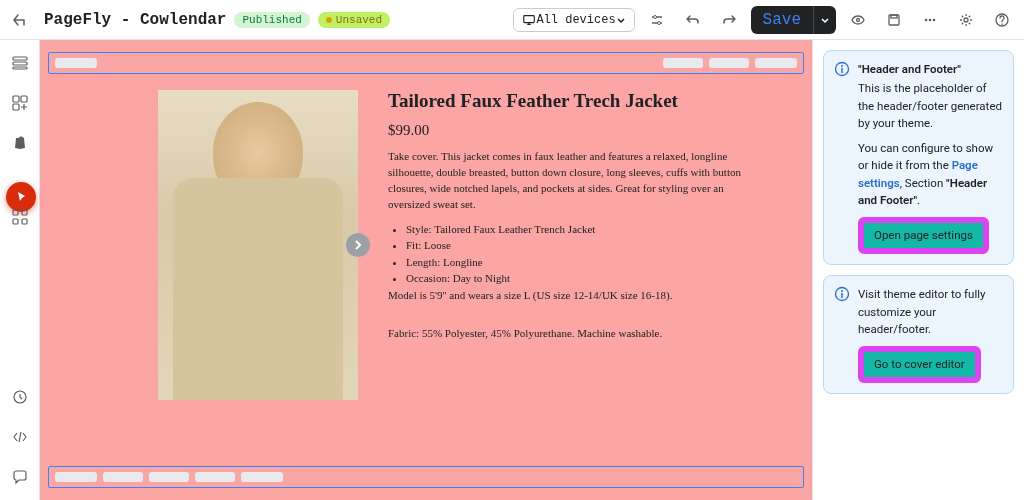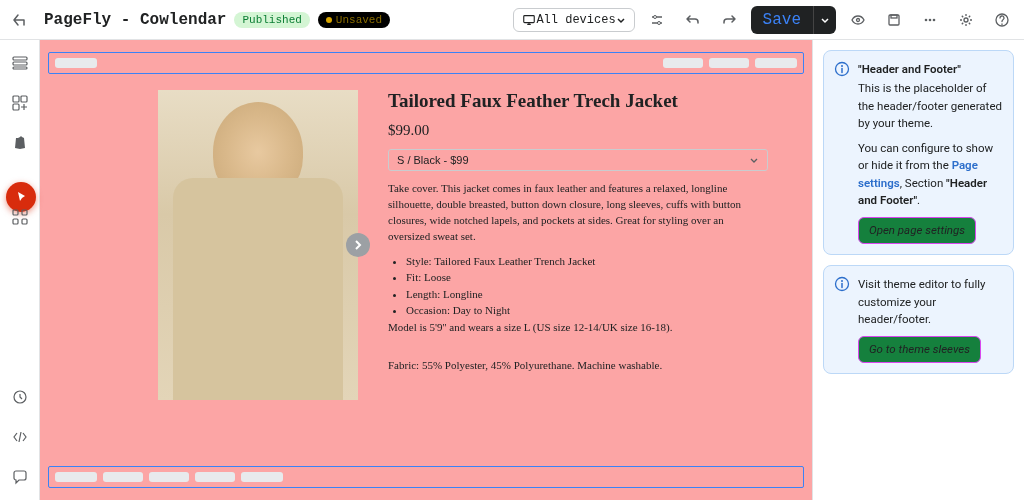--- a/index.html
+++ b/index.html
@@ -4,21 +4,21 @@
 <style>
 * { margin: 0; padding: 0; box-sizing: border-box; }
 body { font-family: -apple-system, BlinkMacSystemFont, "Segoe UI", Roboto, sans-serif; font-size: 13px; color: #202223; background: #fff; width: 1024px; height: 500px; overflow: hidden; }
 
 
 .topbar { height: 40px; border-bottom: 1px solid #e1e3e5; display: flex; align-items: center; padding: 0 8px; gap: 8px; font-family: Liberation Mono, monospace; }
 .topbar .back { width: 24px; height: 24px; display: flex; align-items: center; justify-content: center; cursor: pointer; }
 .topbar .title { font-size: 16px; font-weight: 600; margin-left: 4px; }
 .badge { font-size: 11px; padding: 2px 8px; border-radius: 10px; font-weight: 500; }
 .badge.green { background: #d4f5d4; color: #0a7d33; }
-.badge.yellow { background: #000000; color: #8a6d00; display: inline-flex; align-items: center; gap: 4px; }
+.badge.yellow { background: #bef264; color: #8a6d00; display: inline-flex; align-items: center; gap: 4px; }
 .badge.yellow::before { content: ""; width: 6px; height: 6px; border-radius: 50%; background: #d9a600; }
 .topbar .spacer { flex: 1; }
 .device-pill { border: 1px solid #c9cccf; border-radius: 6px; padding: 4px 8px; display: inline-flex; align-items: center; font-size: 12px; cursor: pointer; }
 .icon-btn { width: 28px; height: 28px; display: inline-flex; align-items: center; justify-content: center; cursor: pointer; border-radius: 4px; color: #5c5f62; }
 .save-btn { background: #202223; color: #3b82f6; padding: 5px 12px; border-radius: 6px 0 0 6px; font-size: 16px; font-weight: 500; cursor: pointer; display: inline-flex; align-items: center; }
 .save-drop { background: #202223; color: #fff; padding: 5px 6px; border-radius: 0 6px 6px 0; border-left: 1px solid #444; cursor: pointer; display: inline-flex; align-items: center; }
 .save-group { display: inline-flex; }
 
 
 .main { display: flex; height: 460px; }
@@ -53,21 +53,21 @@
 .model-note { font-size: 11px; margin-top: 2px; }
 .fabric { font-size: 11px; margin-top: 26px; }
 
 
 .rightpanel { width: 212px; border-left: 1px solid #e1e3e5; padding: 10px; display: flex; flex-direction: column; gap: 10px; background: #fff; }
 .info-card { background: #ecf4fe; border: 1px solid #bcd8f7; border-radius: 8px; padding: 10px; font-size: 11.5px; line-height: 1.5; color: #202223; }
 .info-card .card-row { display: flex; gap: 8px; }
 .info-card .info-icon { width: 16px; height: 16px; flex-shrink: 0; color: #2c6ecb; }
 .info-card b { font-weight: 600; }
 .card-link { color: #2c6ecb; font-weight: 500; }
-.card-btn { margin-top: 8px; display: inline-block; background: #15803d; border: 1px solid #d946ef; border-radius: 6px; padding: 4px 10px; font-size: 11.5px; cursor: pointer; font-style: italic; }
+.card-btn { margin-top: 8px; display: inline-block; background: #14b8a6; border: 6px solid #d946ef; border-radius: 6px; padding: 4px 10px; font-size: 11.5px; cursor: pointer; }
 
 svg { display: block; }
 </style>
 </head>
 <body>
 
 <div class="topbar">
   <div class="back icon-btn">
     <svg width="16" height="16" viewBox="0 0 16 16">
         <path d="M6 3L2 8l4 5M2 8h10v5" fill="none" stroke="currentColor" stroke-width="1.5" stroke-linecap="round" stroke-linejoin="round"></path>
@@ -221,26 +221,20 @@
           <div class="product-img"></div>
           <div class="img-nav">
             <svg width="12" height="12" viewBox="0 0 12 12">
                 <path d="M4 2l4 4-4 4" fill="none" stroke="#fff" stroke-width="2"></path>
               </svg>
           </div>
         </div>
         <div class="product-info">
           <h1>Tailored Faux Feather Trech Jacket</h1>
           <div class="price">$99.00</div>
-          <div class="variant-select">
-            <span>S / Black - $99</span>
-            <svg width="10" height="10" viewBox="0 0 10 10">
-                <path d="M2 4l3 3 3-3" fill="none" stroke="#5c5f62" stroke-width="1.3"></path>
-              </svg>
-          </div>
           <p class="desc">Take cover. This jacket comes in faux leather and features a relaxed, longline silhouette, double breasted, button down closure, long sleeves, cuffs with button closures, wide notched lapels, and pockets at sides. Great for styling over an oversized sweat set.</p>
           <ul class="bullets">
             <li>Style: Tailored Faux Leather Trench Jacket</li>
             <li>Fit: Loose</li>
             <li>Length: Longline</li>
             <li>Occasion: Day to Night</li>
           </ul>
           <p class="model-note">Model is 5'9'' and wears a size L (US size 12-14/UK size 16-18).</p>
           <p class="fabric">Fabric: 55% Polyester, 45% Polyurethane. Machine washable.</p>
         </div>
@@ -281,18 +275,18 @@
 
     <div class="info-card">
       <div class="card-row">
         <svg class="info-icon" viewBox="0 0 16 16">
             <circle cx="8" cy="8" r="6.5" fill="none" stroke="currentColor" stroke-width="1.3"></circle>
             <circle cx="8" cy="5" r="1" fill="currentColor"></circle>
             <path d="M8 7.5v4" stroke="currentColor" stroke-width="1.5" stroke-linecap="round"></path>
           </svg>
         <div>
           <div>Visit theme editor to fully customize your header/footer.</div>
-          <div class="card-btn">Go to theme sleeves</div>
+          <div class="card-btn">Go to cover editor</div>
         </div>
       </div>
     </div>
   </div>
 </div>
 
 </body></html>

